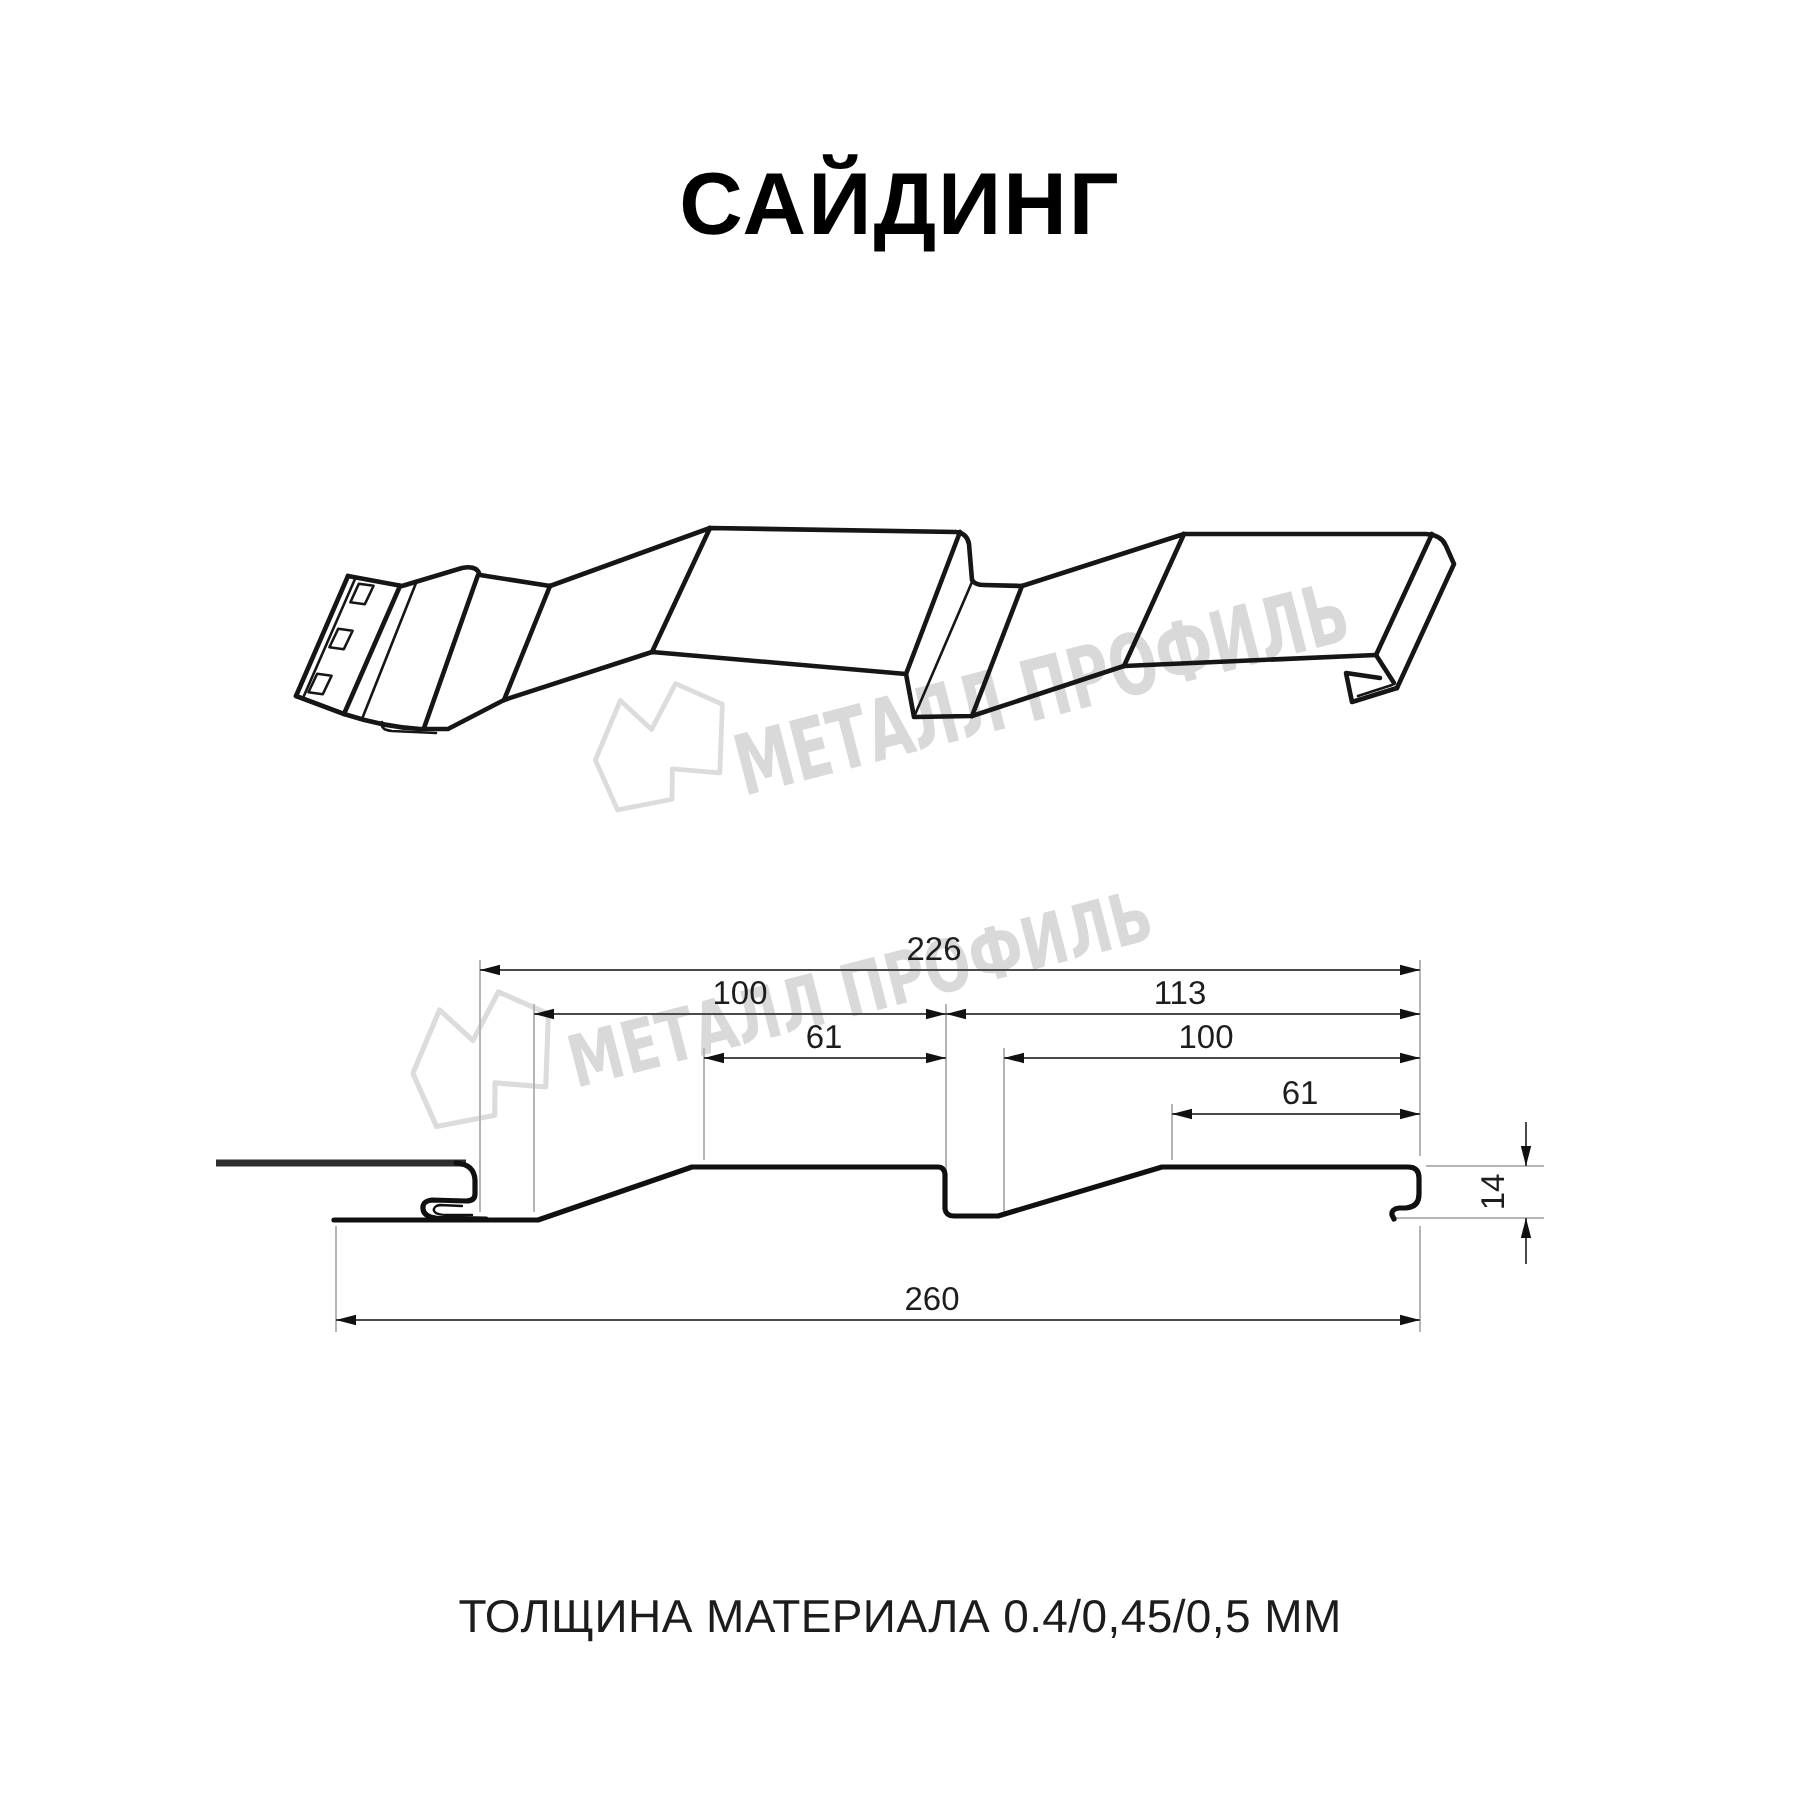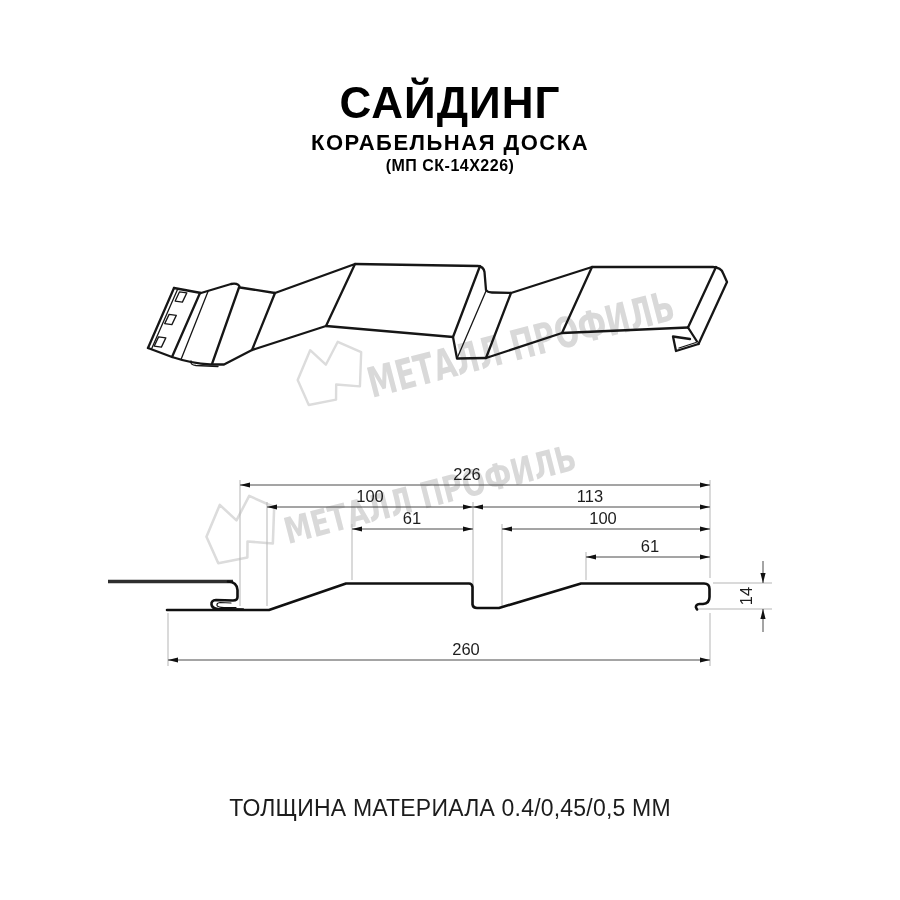--- a/index.html
+++ b/index.html
@@ -22,22 +22,20 @@
   .dim{stroke:#4a4a4a;stroke-width:1;}
   .arr{fill:#111;}
   .dlabel{fill:#1d1d1d;font-size:16.5px;font-family:"Liberation Sans",sans-serif;text-anchor:middle;}
 </style>
 </head>
 <body>
 
 <div id="stage">
 
   <div class="hdr" id="title">САЙДИНГ</div>
-  <div class="hdr" id="subtitle">КОРАБЕЛЬНАЯ ДОСКА</div>
-  <div class="hdr" id="model">(МП СК-14Х226)</div>
 
   <svg width="900" height="900" viewBox="0 0 900 900">
     <defs>
       <path id="wmlogo" d="M 8,55 L 30,18 L 48,40 L 68,12 L 97,30 L 89,75 L 58,68 L 55,88 L 18,90 Z"></path>
     </defs>
 
     <g>
       <use href="#wmlogo" class="wm-logo" transform="translate(286,340) rotate(-8) scale(0.75)"></use>
       <text class="wm-text" transform="translate(372,398) rotate(-14.5)" font-size="42" textLength="315" lengthAdjust="spacingAndGlyphs">МЕТАЛЛ ПРОФИЛЬ</text>
     </g>

